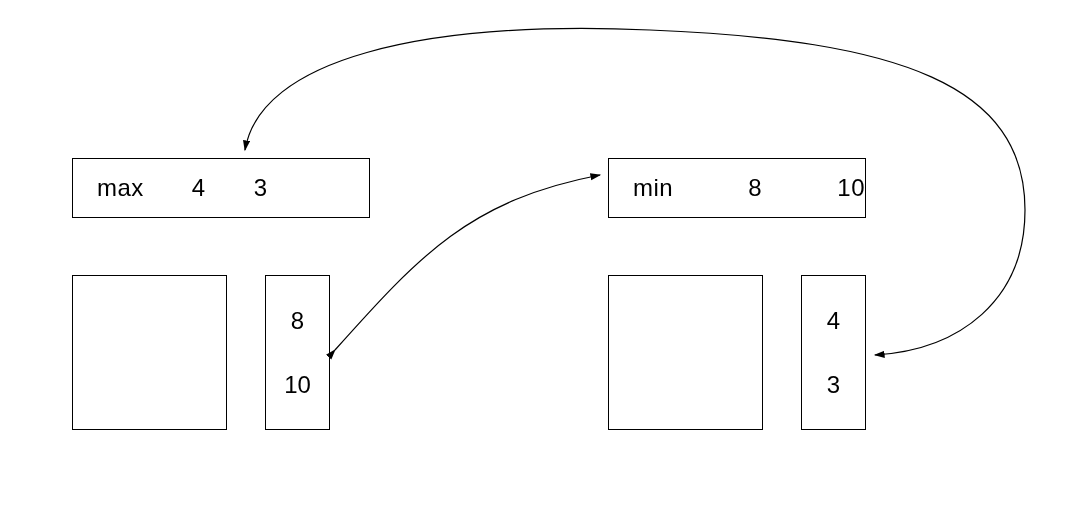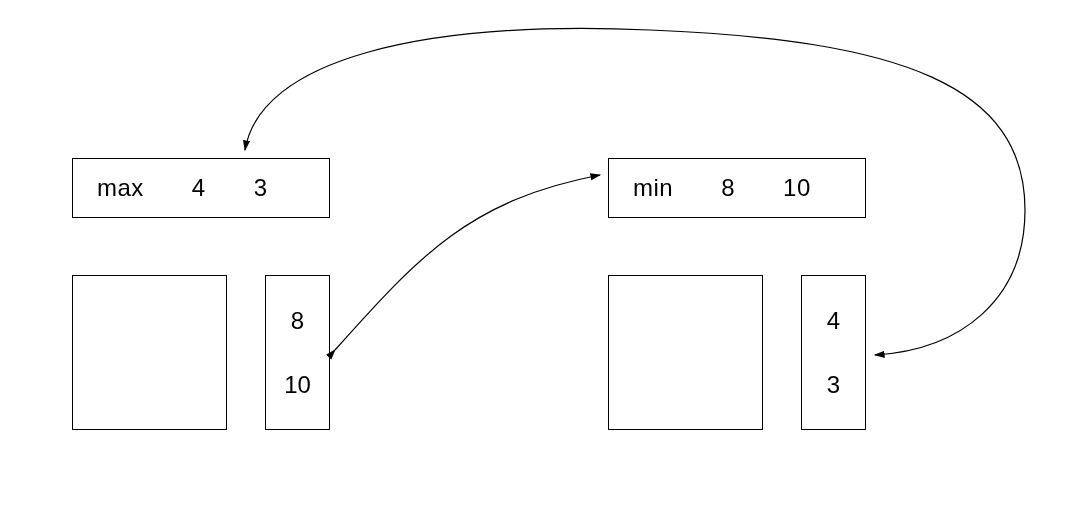--- a/index.html
+++ b/index.html
@@ -47,34 +47,34 @@
     top: 0; left: 0;
     width: 1080px; height: 508px;
     pointer-events: none;
   }
 </style>
 </head>
 <body>
 
 <div class="stage">
 
-  <div class="box hbox" style="left:72px; top:158px; width:258px; height:60px;">
+  <div class="box hbox" style="left:72px; top:158px; width:298px; height:60px;">
     <span>max</span>
     <span>4</span>
     <span>3</span>
   </div>
 
   <div class="box square" style="left:72px; top:275px; width:155px; height:155px;"></div>
 
   <div class="box vbox" style="left:265px; top:275px; width:65px; height:155px;">
     <span>8</span>
     <span>10</span>
   </div>
 
-  <div class="box hbox" style="left:608px; top:158px; width:258px; height:60px;">
+  <div class="box hbox" style="left:608px; top:158px; width:258px; height:60px;justify-content:space-between;">
     <span>min</span>
     <span>8</span>
     <span>10</span>
   </div>
 
   <div class="box square" style="left:608px; top:275px; width:155px; height:155px;"></div>
 
   <div class="box vbox" style="left:801px; top:275px; width:65px; height:155px;">
     <span>4</span>
     <span>3</span>

